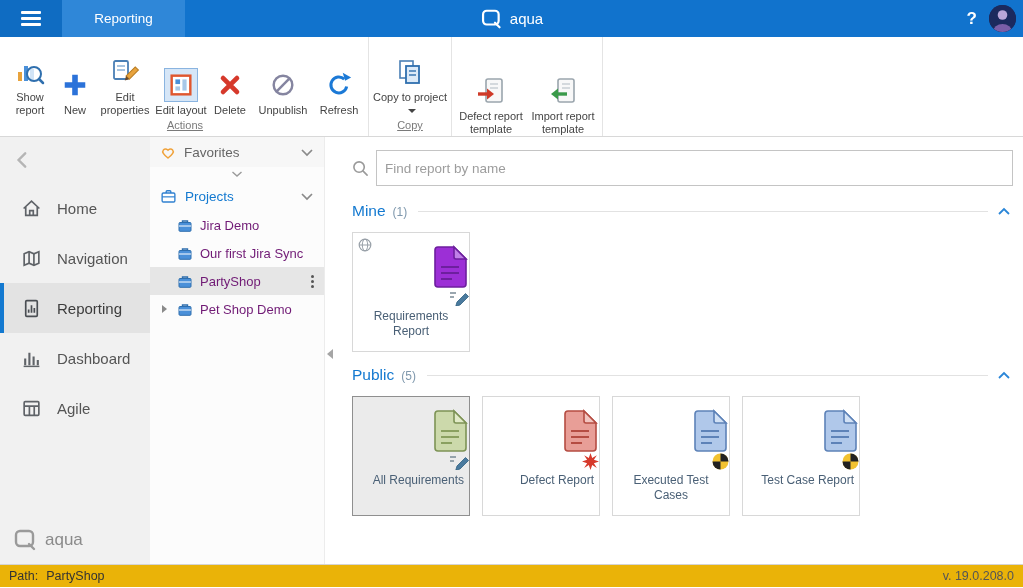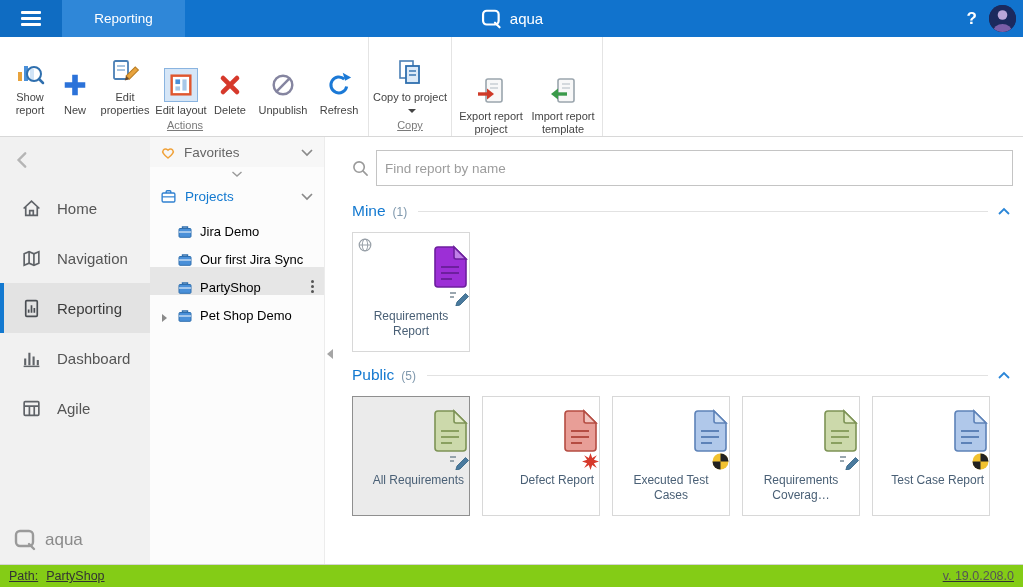--- a/index.html
+++ b/index.html
@@ -38,21 +38,21 @@
   .nav-item { height:50px; display:flex; align-items:center; padding-left:17px; gap:15px; font-size:15px; color:#555; cursor:pointer; border-left:4px solid transparent; }
   .nav-item.active { background:#e3e3e3; border-left:4px solid #1379d0; color:#3c3c3c; }
   .aqua-logo-bottom { position:absolute; bottom:12px; left:13px; display:flex; align-items:center; gap:8px; color:#8a8a8a; font-size:17px; }
 
   
   .tree-panel { width:175px; background:#fcfcfc; border-right:1px solid #ececec; flex-shrink:0; }
   .tree-header { height:30px; display:flex; align-items:center; padding:0 10px; gap:8px; font-size:13.5px; color:#666; cursor:pointer; background:#f7f7f7;justify-content:space-between; }
   .tree-header.projects { color:#1379d0; background:#fcfcfc; }
   .tree-header .chev { margin-left:auto; }
   .splitter-chev { height:14px; display:flex; align-items:center; justify-content:center; cursor:pointer; }
-  .tree-item { height:28px; display:flex; align-items:flex-end; padding:0 6px 0 8px; gap:7px; font-size:13px; color:#000000; cursor:pointer; }
+  .tree-item { height:28px; display:flex; align-items:center; padding:0 6px 0 8px; gap:7px; font-size:13px; color:#701a75; cursor:pointer; }
   .tree-item .spacer { width:12px; flex-shrink:0; display:flex; align-items:center; justify-content:center; }
   .tree-item.selected { background:#e6e6e6; }
   .tree-item .kebab { margin-left:auto; cursor:pointer; padding:0 4px; }
   .kebab i { display:block; width:3px; height:3px; border-radius:50%; background:#555; margin:2px auto; }
 
   
   .main { flex:1; background:#fff; padding:13px 10px 0 27px; position:relative; }
   .collapse-handle { position:absolute; left:2px; top:212px; width:0; height:0; border-top:5px solid transparent; border-bottom:5px solid transparent; border-right:6px solid #a5a5a5; cursor:pointer; }
   .search-row { display:flex; align-items:center; gap:7px; margin-bottom:16px; }
   .search-row input { flex:1; height:27px; border:1px solid #c4c4c4; padding:17px 8px; font-size:13.5px; color:#333; outline:none; }
@@ -70,21 +70,21 @@
   .card-label { margin-top:3px; font-size:12px; color:#4a6076; text-align:center; line-height:1.25; padding:0 5px; }
 
   
   .doc-purple .doc-body{fill:#9c2fd6;stroke:#6d1f9e} .doc-purple .doc-fold{fill:#c07fe8;stroke:#6d1f9e} .doc-purple .doc-line{stroke:#6d1f9e}
   .doc-green .doc-body{fill:#ccd9ab;stroke:#7d9355} .doc-green .doc-fold{fill:#e2ebc8;stroke:#7d9355} .doc-green .doc-line{stroke:#8aa060}
   .doc-red .doc-body{fill:#e89e97;stroke:#b54c42} .doc-red .doc-fold{fill:#f2c5c0;stroke:#b54c42} .doc-red .doc-line{stroke:#b54c42}
   .doc-blue .doc-body{fill:#b0c8ea;stroke:#5d82b8} .doc-blue .doc-fold{fill:#d3e2f5;stroke:#5d82b8} .doc-blue .doc-line{stroke:#5d82b8}
   .doc-body,.doc-fold{stroke-width:1.6} .doc-line{stroke-width:2}
 
   
-  .statusbar { height:23px; background:#84cc16; border-top:1px solid #d4d4d4; display:flex; align-items:center; padding:0 9px; font-size:12.5px; color:#333;text-decoration:underline; }
+  .statusbar { height:23px; background:#eab308; border-top:1px solid #d4d4d4; display:flex; align-items:center; padding:0 9px; font-size:12.5px; color:#333; }
   .statusbar .version { margin-left:auto; color:#555; }
   .statusbar .path-value { margin-left:8px; }
 </style>
 </head>
 <body>
 
 <div id="app">
 
   <div class="topbar">
     <div class="hamburger">
@@ -217,21 +217,21 @@
         <div class="ribbon-btn w72">
           <span class="icon">
             <svg width="30" height="30" viewBox="0 0 30 30">
               <rect x="10" y="3" width="16" height="23" rx="2" fill="#f8f8f8" stroke="#9aa5ad" stroke-width="1.6"></rect>
               <line x1="14" y1="8" x2="22" y2="8" stroke="#c4ccd2" stroke-width="1.4"></line>
               <line x1="14" y1="12" x2="22" y2="12" stroke="#c4ccd2" stroke-width="1.4"></line>
               <line x1="2" y1="18" x2="12" y2="18" stroke="#cf3a28" stroke-width="3.4"></line>
               <polygon points="11,12.5 11,23.5 18,18" fill="#cf3a28"></polygon>
             </svg>
           </span>
-          <span>Export report project</span>
+          <span>Defect report template</span>
         </div>
         <div class="ribbon-btn w72">
           <span class="icon">
             <svg width="30" height="30" viewBox="0 0 30 30">
               <rect x="10" y="3" width="16" height="23" rx="2" fill="#f8f8f8" stroke="#9aa5ad" stroke-width="1.6"></rect>
               <line x1="14" y1="8" x2="22" y2="8" stroke="#c4ccd2" stroke-width="1.4"></line>
               <line x1="14" y1="12" x2="22" y2="12" stroke="#c4ccd2" stroke-width="1.4"></line>
               <line x1="9" y1="18" x2="19" y2="18" stroke="#3a9a4a" stroke-width="3.4"></line>
               <polygon points="10,12.5 10,23.5 3,18" fill="#3a9a4a"></polygon>
             </svg>
@@ -487,38 +487,20 @@
           <span class="badge">
             <svg width="17" height="17" viewBox="0 0 16 16">
               <circle cx="8" cy="8" r="7.5" fill="#f2c230"></circle>
               <path d="M8 8 V0.5 A7.5 7.5 0 0 1 15.5 8 Z" fill="#222"></path>
               <path d="M8 8 V15.5 A7.5 7.5 0 0 1 0.5 8 Z" fill="#222"></path>
             </svg>
           </span>
           <span class="card-label">Executed Test Cases</span>
         </div>
 
-        <div class="report-card">
-          <span class="doc-green">
-            <svg width="38" height="44" viewBox="0 0 38 44">
-              <path class="doc-body" d="M7 2 h16 l12 12 v25 a3 3 0 0 1 -3 3 H7 a3 3 0 0 1 -3 -3 V5 a3 3 0 0 1 3 -3 Z"></path>
-              <path class="doc-fold" d="M23 2 l12 12 H25 a2 2 0 0 1 -2 -2 Z"></path>
-              <line class="doc-line" x1="10" y1="22" x2="28" y2="22"></line>
-              <line class="doc-line" x1="10" y1="28" x2="28" y2="28"></line>
-              <line class="doc-line" x1="10" y1="34" x2="21" y2="34"></line>
-            </svg>
-          </span>
-          <span class="badge">
-            <svg width="20" height="17" viewBox="0 0 20 17">
-              <path d="M1 4 h6 M1 8 h4" stroke="#7a8a96" stroke-width="1.6"></path>
-              <path d="M8 13 L16.5 4.5 l3 3 L11 16 l-4.2 1.2 z" fill="#4a7a9e" stroke="#2f5f80" stroke-width="0.8"></path>
-            </svg>
-          </span>
-          <span class="card-label">Requirements Coverag…</span>
-        </div>
 
         <div class="report-card">
           <span class="doc-blue">
             <svg width="38" height="44" viewBox="0 0 38 44">
               <path class="doc-body" d="M7 2 h16 l12 12 v25 a3 3 0 0 1 -3 3 H7 a3 3 0 0 1 -3 -3 V5 a3 3 0 0 1 3 -3 Z"></path>
               <path class="doc-fold" d="M23 2 l12 12 H25 a2 2 0 0 1 -2 -2 Z"></path>
               <line class="doc-line" x1="10" y1="22" x2="28" y2="22"></line>
               <line class="doc-line" x1="10" y1="28" x2="28" y2="28"></line>
               <line class="doc-line" x1="10" y1="34" x2="21" y2="34"></line>
             </svg>

